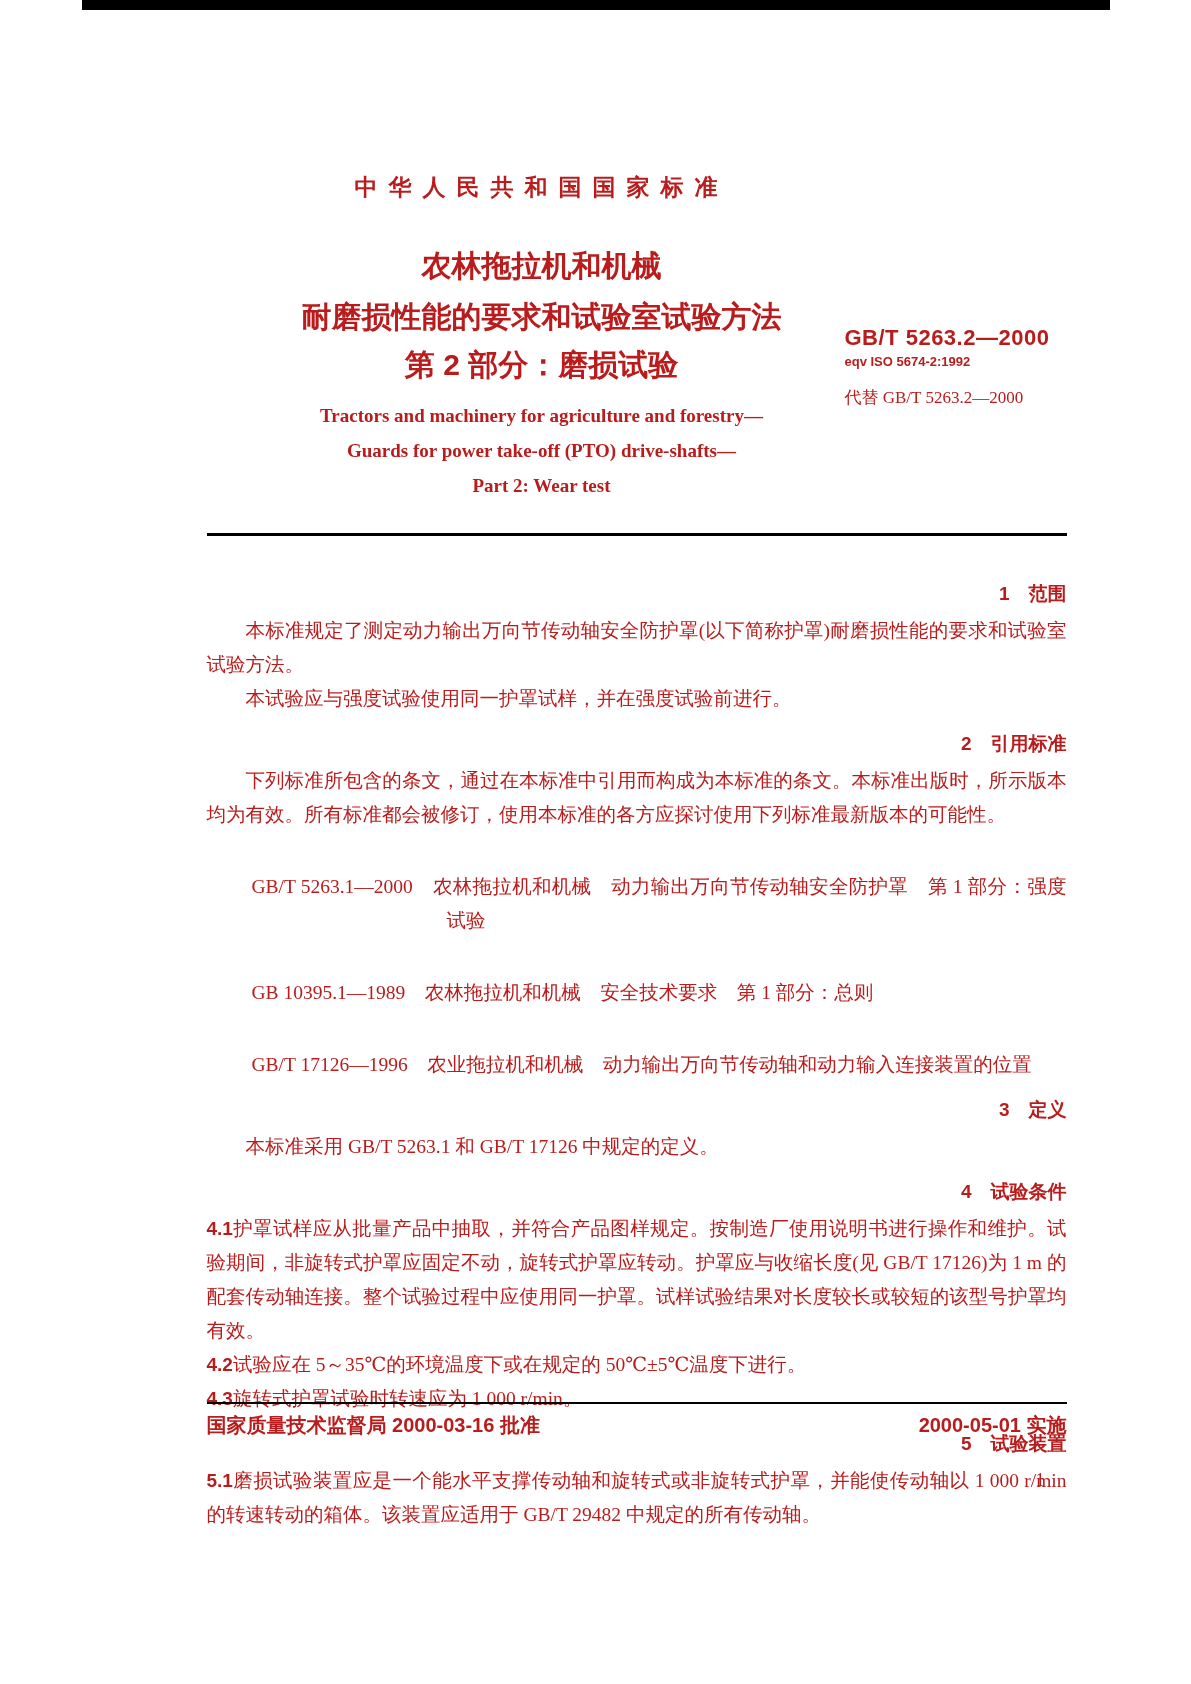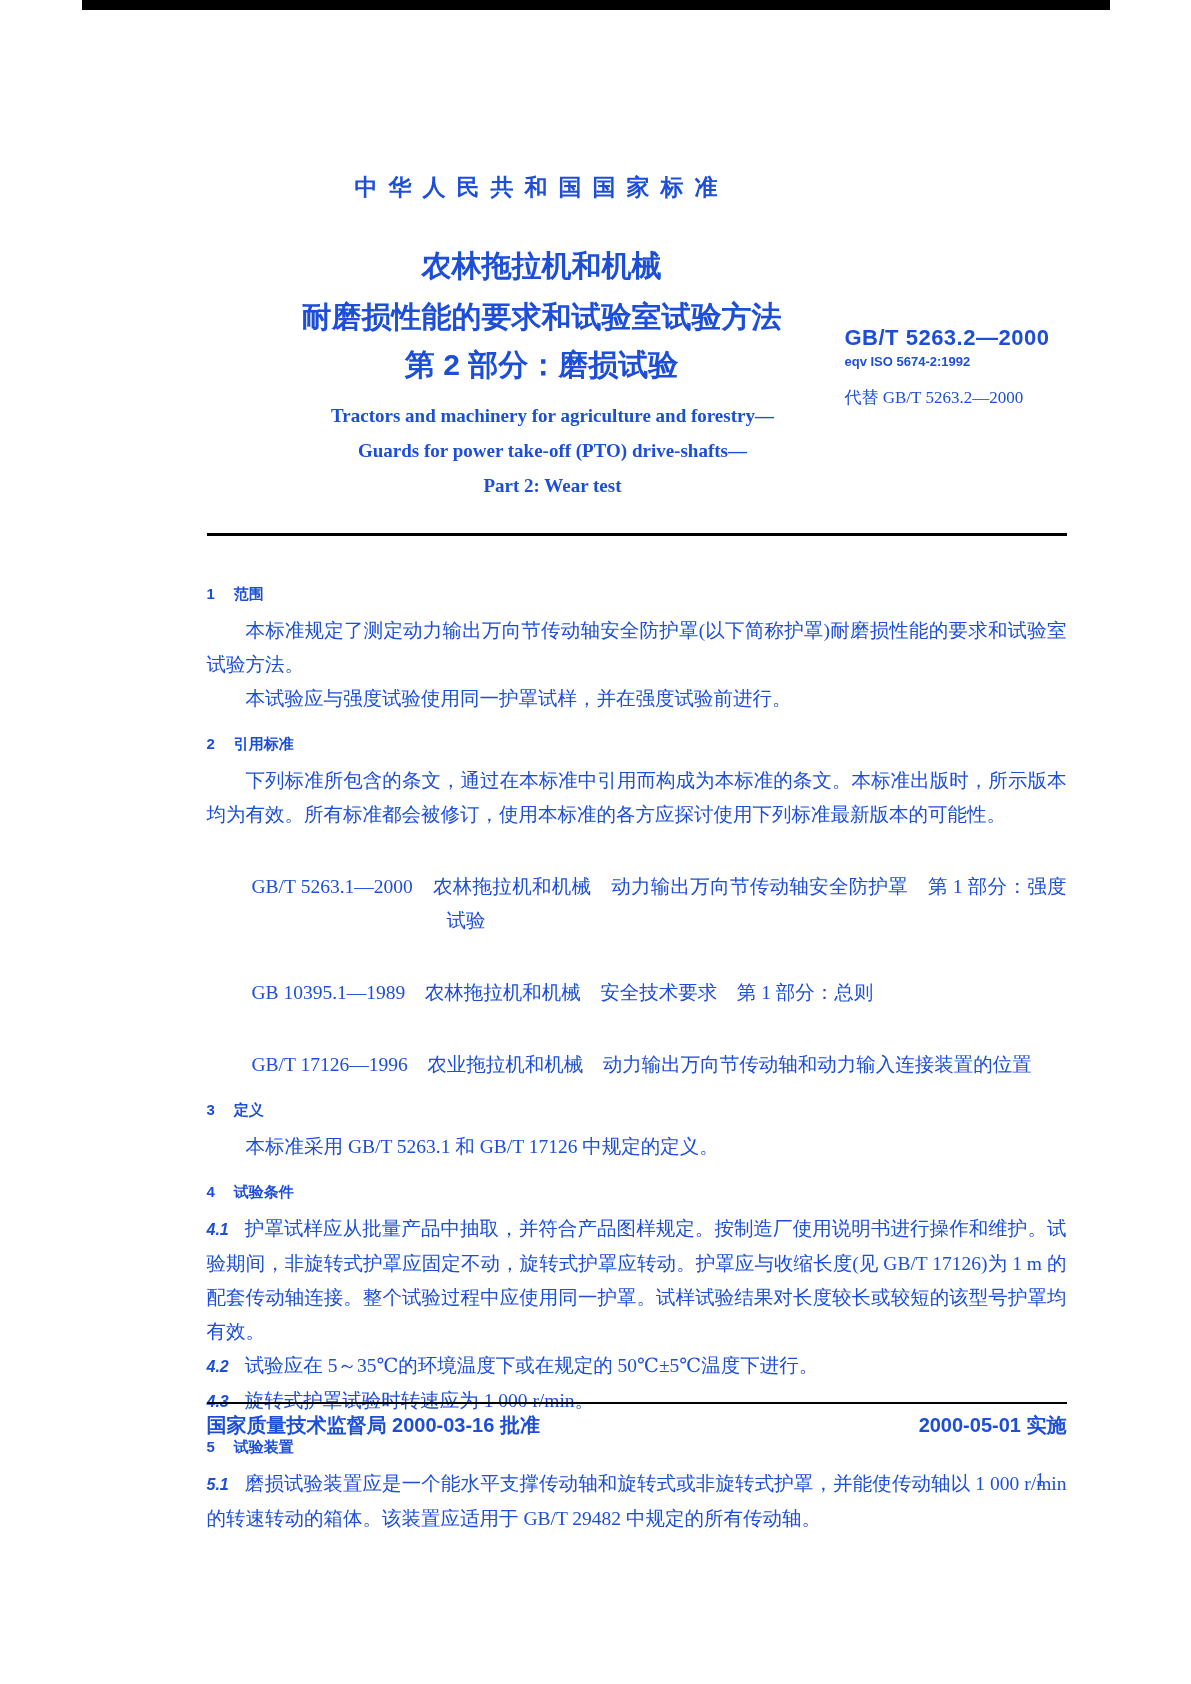--- a/index.html
+++ b/index.html
@@ -2,21 +2,21 @@
 <html><head>
 <meta charset="utf-8">
 <style>
   * { margin:0; padding:0; box-sizing:border-box; }
   html,body { background:#ffffff; }
   .page {
     position:relative;
     width:1028px; height:1684px;
     margin:0 auto;
     background:#ffffff;
-    color:#1d4ed8;
+    color:#b91c1c;
     font-family:"Liberation Serif","DejaVu Serif",serif;
     overflow:hidden;
   }
   .topbar {
     position:absolute; left:0; top:0;
     width:100%; height:10px;
     background:#000000;
   }
   
   .top-header {
@@ -42,50 +42,48 @@
     line-height:24px;
   }
   .std-code { font-weight:bold; font-size:22px; letter-spacing:0.5px; }
   .std-eqv  { font-weight:bold; font-size:13px; }
   .std-replaces {
     margin-top:12px;
     font-family:"Liberation Serif","DejaVu Serif",serif;
     font-weight:normal; font-size:17px;
   }
   .en-title {
-    position:absolute; left:136px; top:398px; width:670px;
+    position:absolute; left:125px; top:398px; width:670px;
     text-align:center;
     font-family:"Liberation Serif","DejaVu Serif",serif;
     font-weight:bold; font-size:19px; line-height:35px;
   }
   .rule-top {
     position:absolute; left:125px; top:533px; width:860px; height:3px;
     background:#000000;
   }
   
   .body-flow {
     position:absolute; left:125px; top:566px; width:860px;
     font-size:19.5px; line-height:34px;
     text-align:justify;
   }
   .sec-heading {
     font-family:"Liberation Sans","DejaVu Sans",sans-serif;
-    font-weight:bold; font-size:15px; line-height:34px;
+    font-weight:bold; font-size:19px; line-height:34px;
     margin-top:11px; margin-bottom:3px;
-    text-align:left;
+    text-align:right;
   }
   .sec-heading .hnum { margin-right:19px; }
   .para { text-indent:2em; }
   .ref  { padding-left:240px; text-indent:-195px;margin-top:38px; }
   .clause { text-indent:0; }
   .cnum {
     font-family:"Liberation Sans","DejaVu Sans",sans-serif;
-    font-weight:bold; font-size:16px;
-    margin-right:16px;
-    font-style:italic;
+    font-weight:bold; font-size:19px;
   }
   
   .footer-rule {
     position:absolute; left:125px; top:1402px; width:860px; height:2px;
     background:#000000;
   }
   .footer-row {
     position:absolute; left:125px; top:1412px; width:860px;
     display:flex; justify-content:space-between; align-items:baseline;
     font-family:"Liberation Sans","DejaVu Sans",sans-serif;

